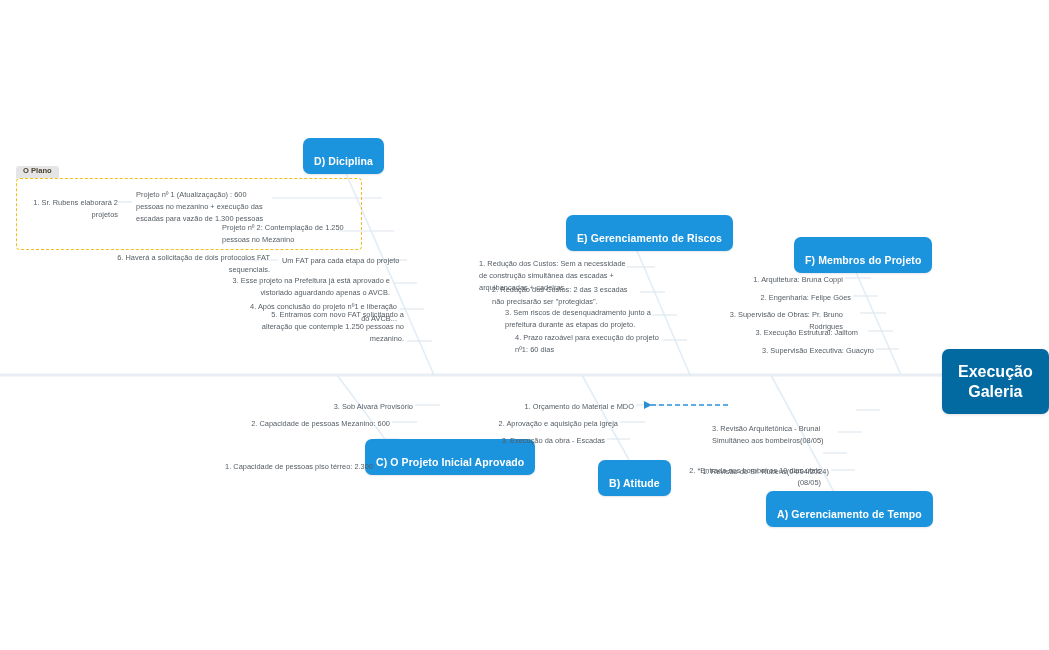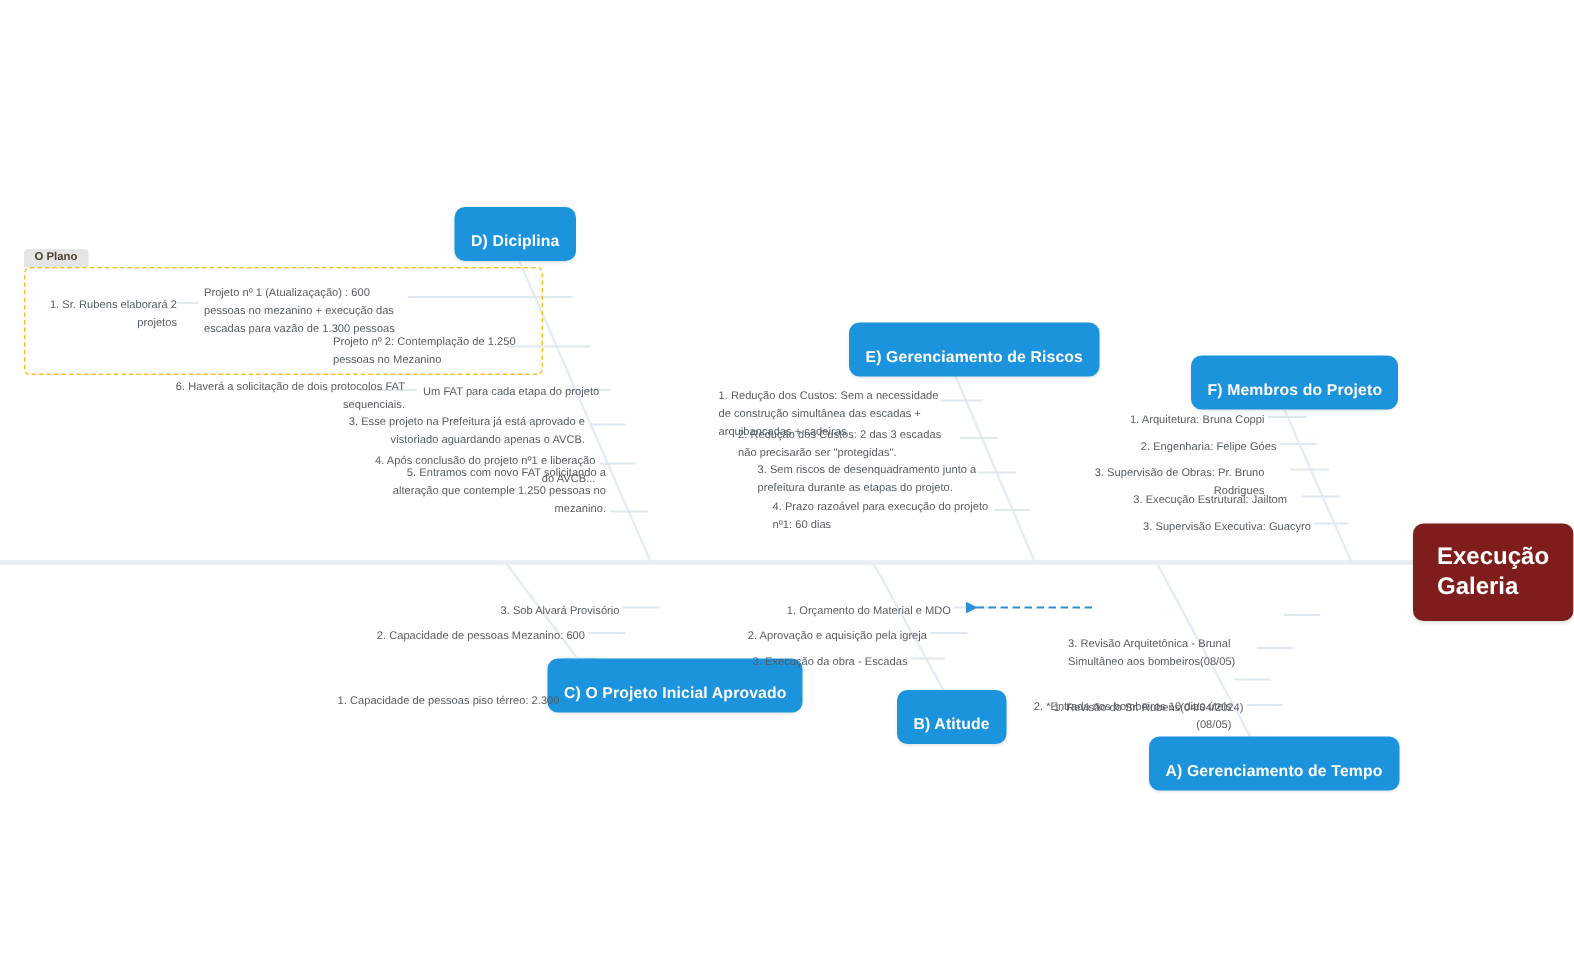--- a/index.html
+++ b/index.html
@@ -27,26 +27,26 @@
     font-size: 10.5px;
     letter-spacing: .1px;
     border-radius: 7px;
     padding: 18px 11px 7px 11px;
     white-space: nowrap;
     line-height: 1;
     box-shadow: 0 1px 2px rgba(0,0,0,.10);
   }
   .head-box {
     position: absolute;
-    background: #7f1d1d;
+    background: #0369a1;
     color: #ffffff;
     font-weight: bold;
     font-size: 16px;
     line-height: 1.22;
-    text-align: left;
+    text-align: center;
     border-radius: 7px;
     padding: 13px 16px;
     white-space: nowrap;
     box-shadow: 0 1px 3px rgba(0,0,0,.13);
   }
   .note {
     position: absolute;
     color: #545c63;
     font-size: 7.4px;
     line-height: 1.62;

